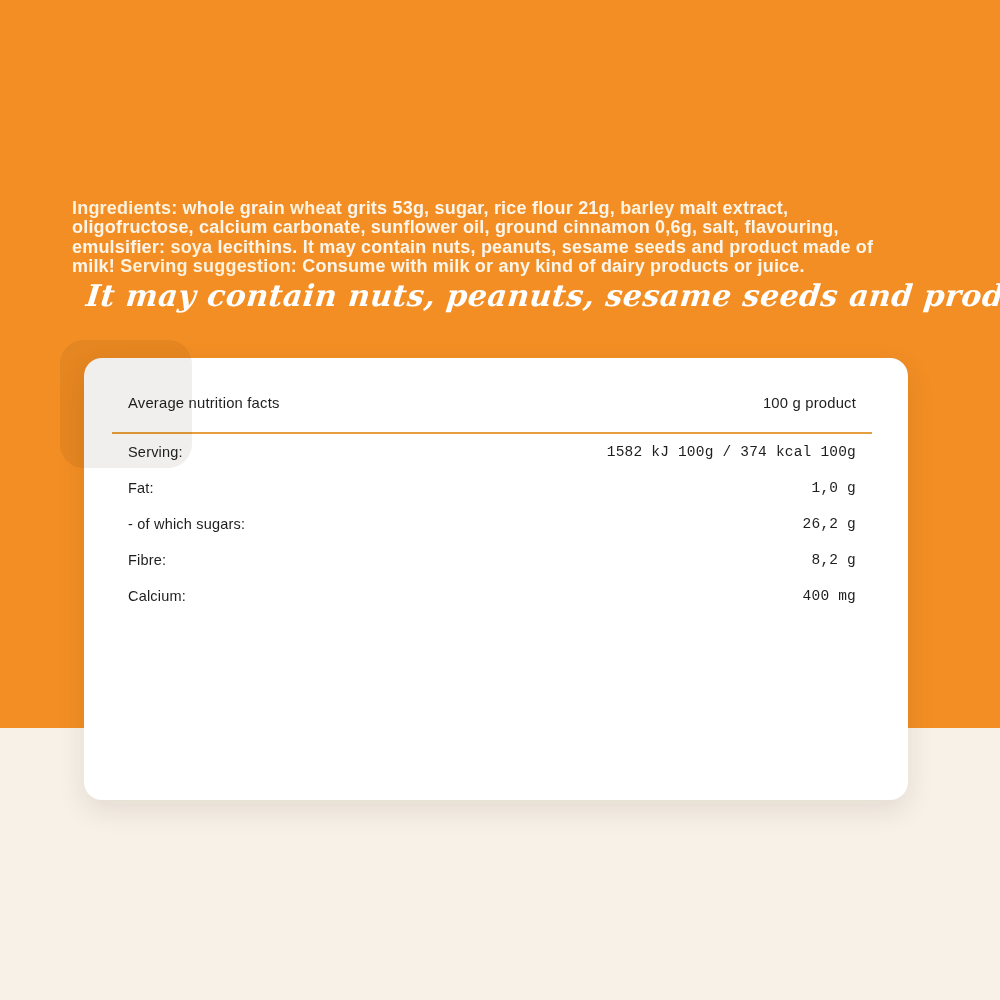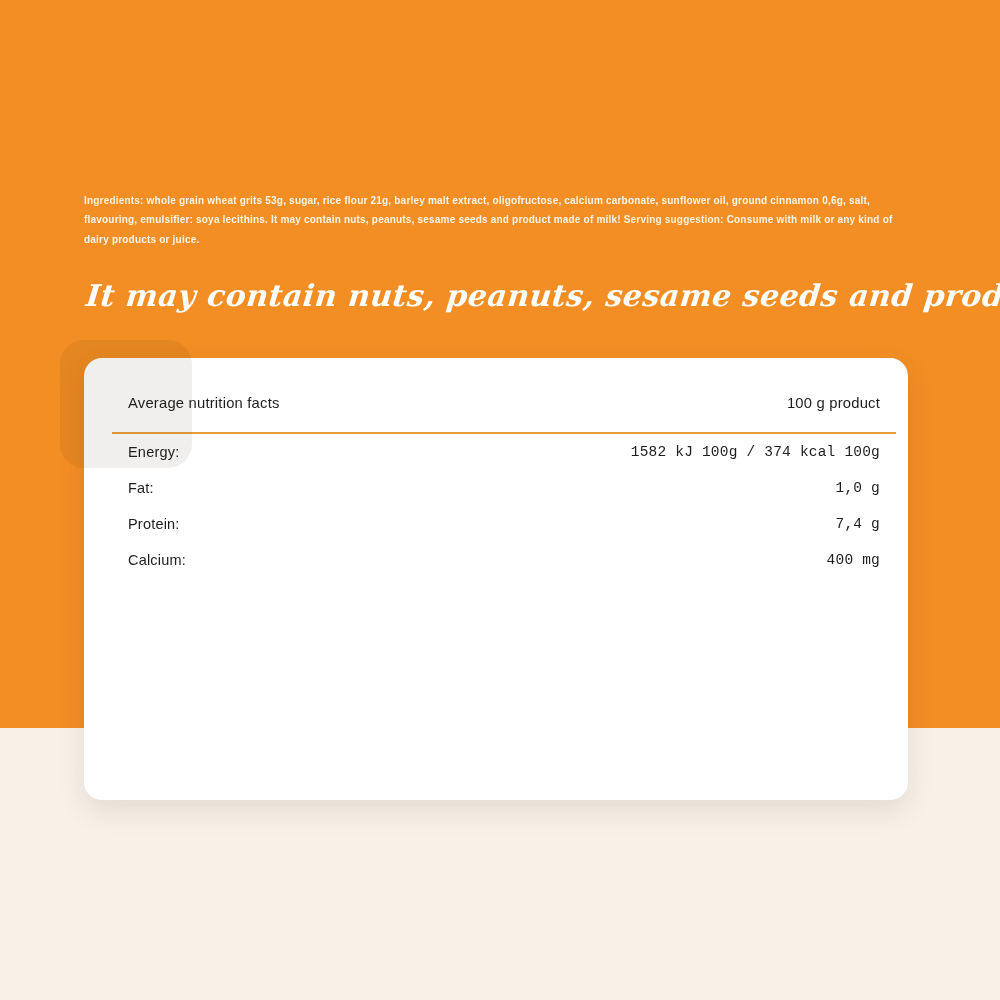--- a/index.html
+++ b/index.html
@@ -6,38 +6,38 @@
   body{
     width:1000px;height:1000px;position:relative;overflow:hidden;
     background:#f7f1e8;
     font-family:"Liberation Sans",sans-serif;
   }
   .orange-hero{
     position:absolute;top:0;left:0;width:1000px;height:728px;
     background:#f28e24;
   }
   .ingredients{
-    position:absolute;left:84px;top:181px;width:826px;
-    font-size:10px;line-height:19.3px;font-weight:600;
+    position:absolute;left:72px;top:181px;width:826px;
+    font-size:18px;line-height:19.3px;font-weight:600;
     letter-spacing:.2px;color:#fcf5ea;
   }
   .ingredients .b{font-weight:800;color:#fdf2dd;}
   .allergen-note{
     position:absolute;left:84px;top:274px;width:860px;
     font-family:"DejaVu Serif",serif;font-style:italic;font-weight:bold;
     font-size:30px;line-height:44px;color:#ffffff;
     transform:skewX(-6deg);transform-origin:left bottom;
     letter-spacing:.5px;white-space:nowrap;
   }
   .nutrition-card{
     position:absolute;left:84px;top:358px;width:824px;height:442px;
     background:#ffffff;border-radius:18px;
     box-shadow:0 10px 28px rgba(60,30,0,.10);
     box-sizing:border-box;
-    padding:34px 12px 0 28px;
+    padding:34px 36px 0 28px;
   }
   .card-accent{
     position:absolute;left:-24px;top:-18px;width:132px;height:128px;
     border-radius:24px;background:rgba(60,30,0,.07);z-index:-1;
   }
   .nutrition-card,.card-accent{z-index:auto;}
   .nutrition-card{z-index:1;}
   .nut-header{
     display:flex;justify-content:space-between;align-items:flex-end;
     padding:0 16px 18px 16px;
@@ -64,28 +64,32 @@
 
 <div class="nutrition-card">
   <div class="card-accent"></div>
 
   <div class="nut-header">
     <span>Average nutrition facts</span>
     <span>100 g product</span>
   </div>
 
   <div class="nut-row">
-    <span class="label">Energy:</span>
+    <span class="label">Serving:</span>
     <span class="value">1582 kJ 100g / 374 kcal 100g</span>
   </div>
   <div class="nut-row">
     <span class="label">Fat:</span>
     <span class="value">1,0 g</span>
   </div>
   <div class="nut-row">
-    <span class="label">Protein:</span>
-    <span class="value">7,4 g</span>
+    <span class="label">- of which sugars:</span>
+    <span class="value">26,2 g</span>
+  </div>
+  <div class="nut-row">
+    <span class="label">Fibre:</span>
+    <span class="value">8,2 g</span>
   </div>
   <div class="nut-row">
     <span class="label">Calcium:</span>
     <span class="value">400 mg</span>
   </div>
 </div>
 
 </body></html>

